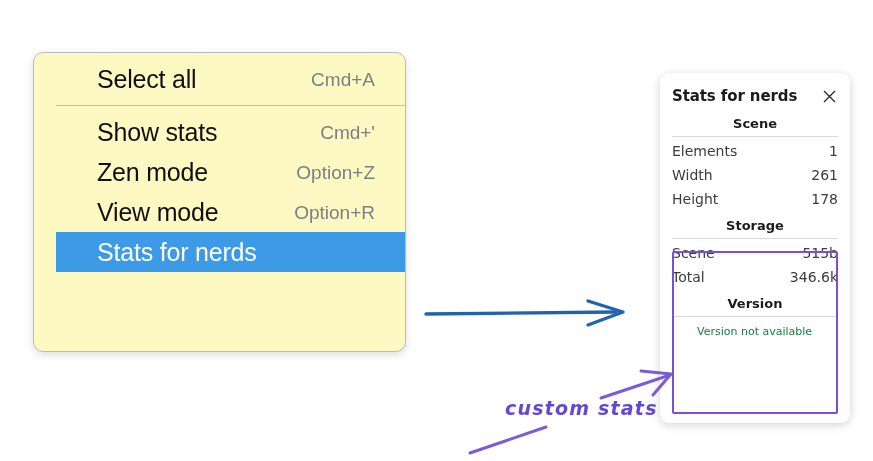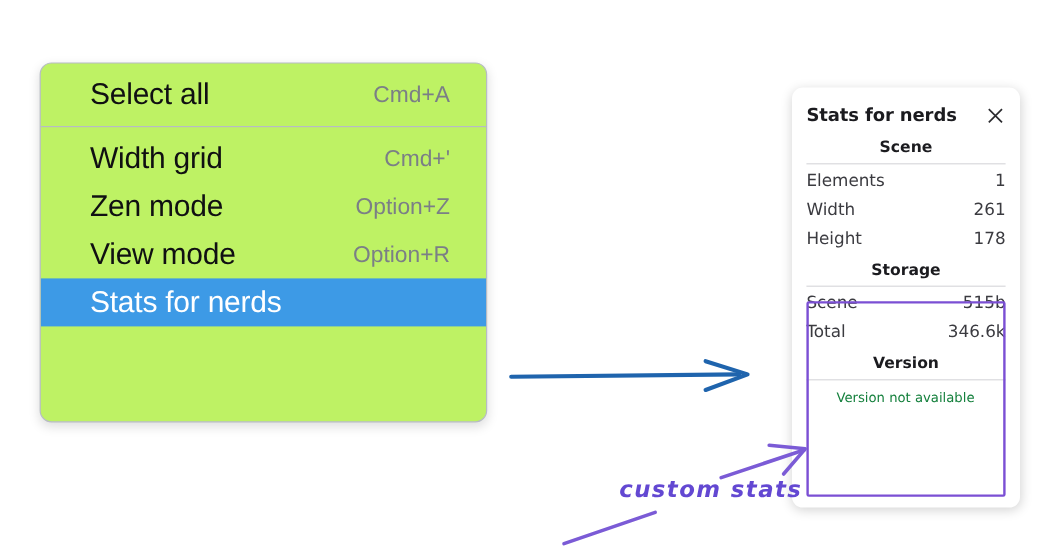--- a/index.html
+++ b/index.html
@@ -16,26 +16,27 @@
     -webkit-font-smoothing: antialiased;
   }
 
   
   #context-menu {
     position: absolute;
     left: 33px;
     top: 52px;
     width: 373px;
     height: 300px;
-    background: #bef264;
+    background: #fef9c3;
     border: 1px solid #b7bcc4;
     border-radius: 10px;
     box-shadow: 0 3px 9px rgba(0,0,0,0.13);
     box-sizing: border-box;
     overflow: hidden;
+    padding-left: 22px;
   }
   .menu-group { padding: 6px 0; }
   .menu-sep {
     height: 1px;
     background: #b7bcc4;
     margin: 0;
   }
   .menu-item {
     display: flex;
     align-items: center;
@@ -144,21 +145,21 @@
 
   
   #annotations {
     position: absolute;
     left: 0; top: 0;
     width: 873px; height: 461px;
     pointer-events: none;
   }
   #annotation-label {
     position: absolute;
-    left: 516px;
+    left: 505px;
     top: 397px;
     font-family: "DejaVu Sans", sans-serif;
     font-size: 19px;
     font-weight: bold;
     font-style: italic;
     letter-spacing: 1.2px;
     color: #6348d2;
     white-space: nowrap;
   }
 </style>
@@ -171,21 +172,21 @@
     <div class="menu-item">
       <span class="mi-label">Select all</span>
       <span class="mi-shortcut">Cmd+A</span>
     </div>
   </div>
 
   <div class="menu-sep"></div>
 
   <div class="menu-group">
     <div class="menu-item">
-      <span class="mi-label">Width grid</span>
+      <span class="mi-label">Show stats</span>
       <span class="mi-shortcut">Cmd+'</span>
     </div>
     <div class="menu-item">
       <span class="mi-label">Zen mode</span>
       <span class="mi-shortcut">Option+Z</span>
     </div>
     <div class="menu-item">
       <span class="mi-label">View mode</span>
       <span class="mi-shortcut">Option+R</span>
     </div>

